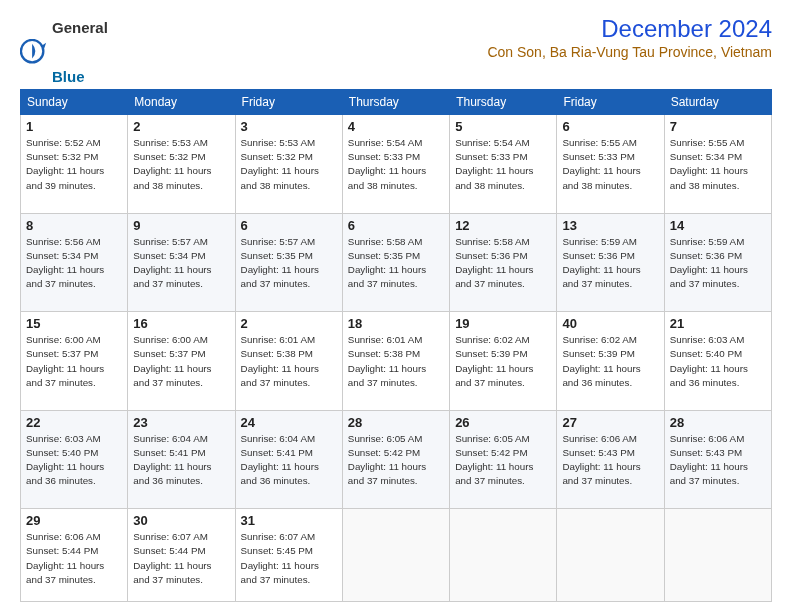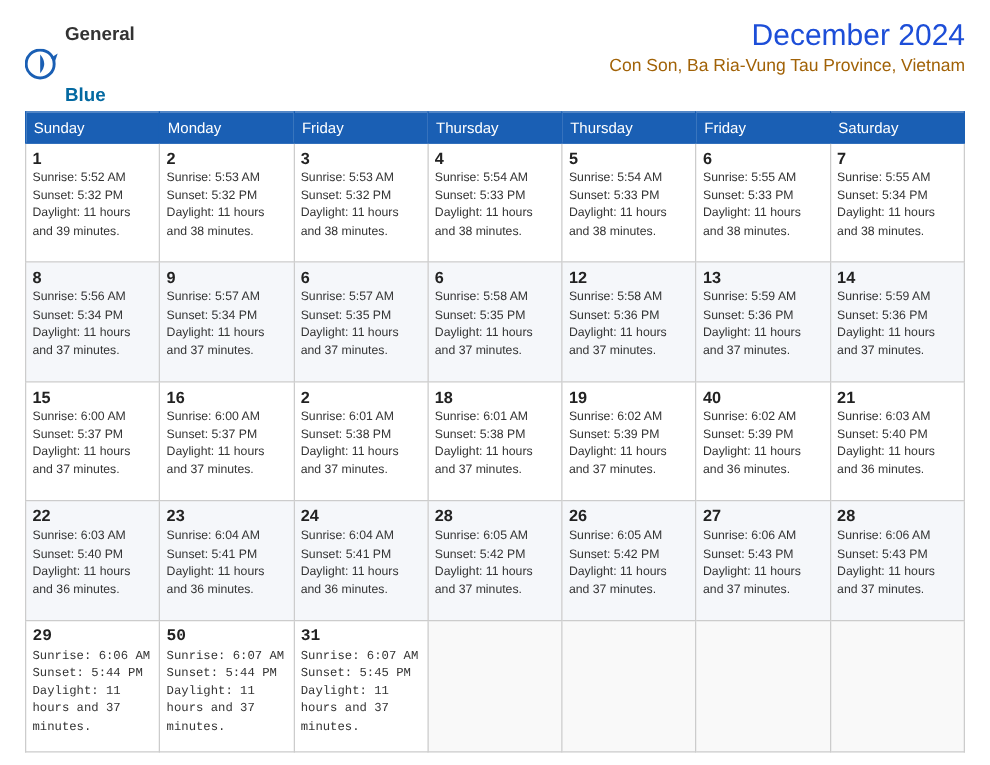--- a/index.html
+++ b/index.html
@@ -100,21 +100,20 @@
     .day-info {
       font-size: 9.8px;
       color: #333;
       line-height: 1.45;
     }
     .empty-cell {
       background: #f9f9f9 !important;
     }
     .last-row td {
       height: 80px;
-      font-family: Liberation Mono, monospace;
     }
   </style>
 </head>
 <body>
 
 <div class="page">
   <div class="header">
     <div class="logo">
       <svg class="logo-icon" viewBox="0 0 30 30">
         <circle cx="13" cy="13" r="12" fill="none" stroke="#1a5fb4" stroke-width="2.5"></circle>
@@ -176,21 +175,21 @@
           <td><span class="day-num">22</span><span class="day-info">Sunrise: 6:03 AM<br>Sunset: 5:40 PM<br>Daylight: 11 hours and 36 minutes.</span></td>
           <td><span class="day-num">23</span><span class="day-info">Sunrise: 6:04 AM<br>Sunset: 5:41 PM<br>Daylight: 11 hours and 36 minutes.</span></td>
           <td><span class="day-num">24</span><span class="day-info">Sunrise: 6:04 AM<br>Sunset: 5:41 PM<br>Daylight: 11 hours and 36 minutes.</span></td>
           <td><span class="day-num">28</span><span class="day-info">Sunrise: 6:05 AM<br>Sunset: 5:42 PM<br>Daylight: 11 hours and 37 minutes.</span></td>
           <td><span class="day-num">26</span><span class="day-info">Sunrise: 6:05 AM<br>Sunset: 5:42 PM<br>Daylight: 11 hours and 37 minutes.</span></td>
           <td><span class="day-num">27</span><span class="day-info">Sunrise: 6:06 AM<br>Sunset: 5:43 PM<br>Daylight: 11 hours and 37 minutes.</span></td>
           <td><span class="day-num">28</span><span class="day-info">Sunrise: 6:06 AM<br>Sunset: 5:43 PM<br>Daylight: 11 hours and 37 minutes.</span></td>
         </tr>
         <tr class="last-row">
           <td><span class="day-num">29</span><span class="day-info">Sunrise: 6:06 AM<br>Sunset: 5:44 PM<br>Daylight: 11 hours and 37 minutes.</span></td>
-          <td><span class="day-num">50</span><span class="day-info">Sunrise: 6:07 AM<br>Sunset: 5:44 PM<br>Daylight: 11 hours and 37 minutes.</span></td>
+          <td><span class="day-num">30</span><span class="day-info">Sunrise: 6:07 AM<br>Sunset: 5:44 PM<br>Daylight: 11 hours and 37 minutes.</span></td>
           <td><span class="day-num">31</span><span class="day-info">Sunrise: 6:07 AM<br>Sunset: 5:45 PM<br>Daylight: 11 hours and 37 minutes.</span></td>
           <td class="empty-cell"></td>
           <td class="empty-cell"></td>
           <td class="empty-cell"></td>
           <td class="empty-cell"></td>
         </tr>
       </tbody>
   </table>
 </div>
 

